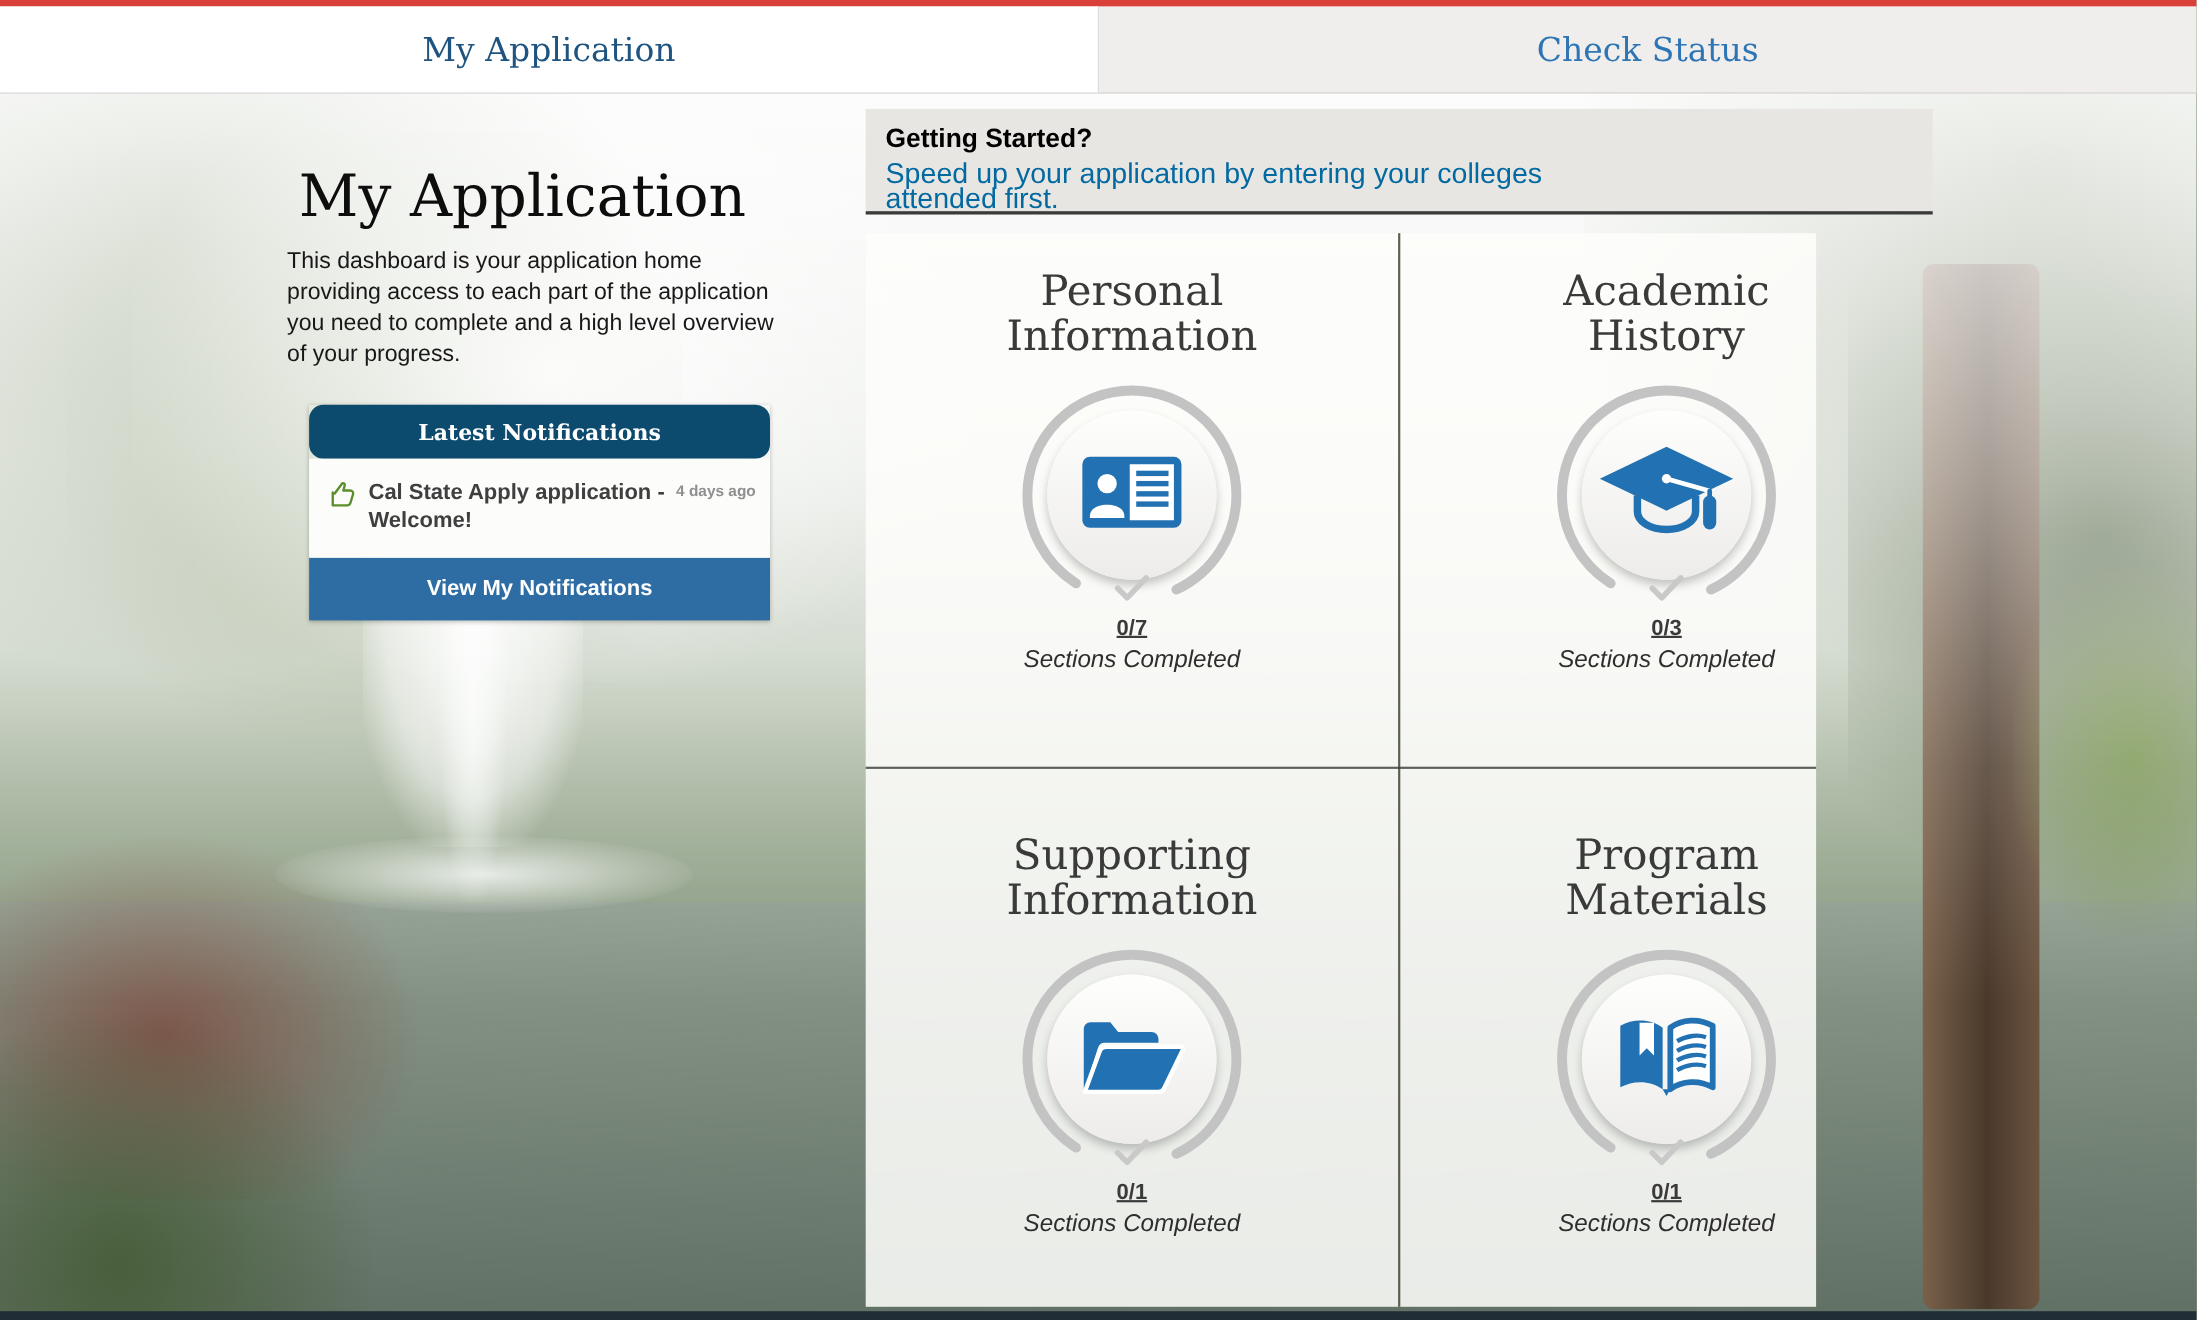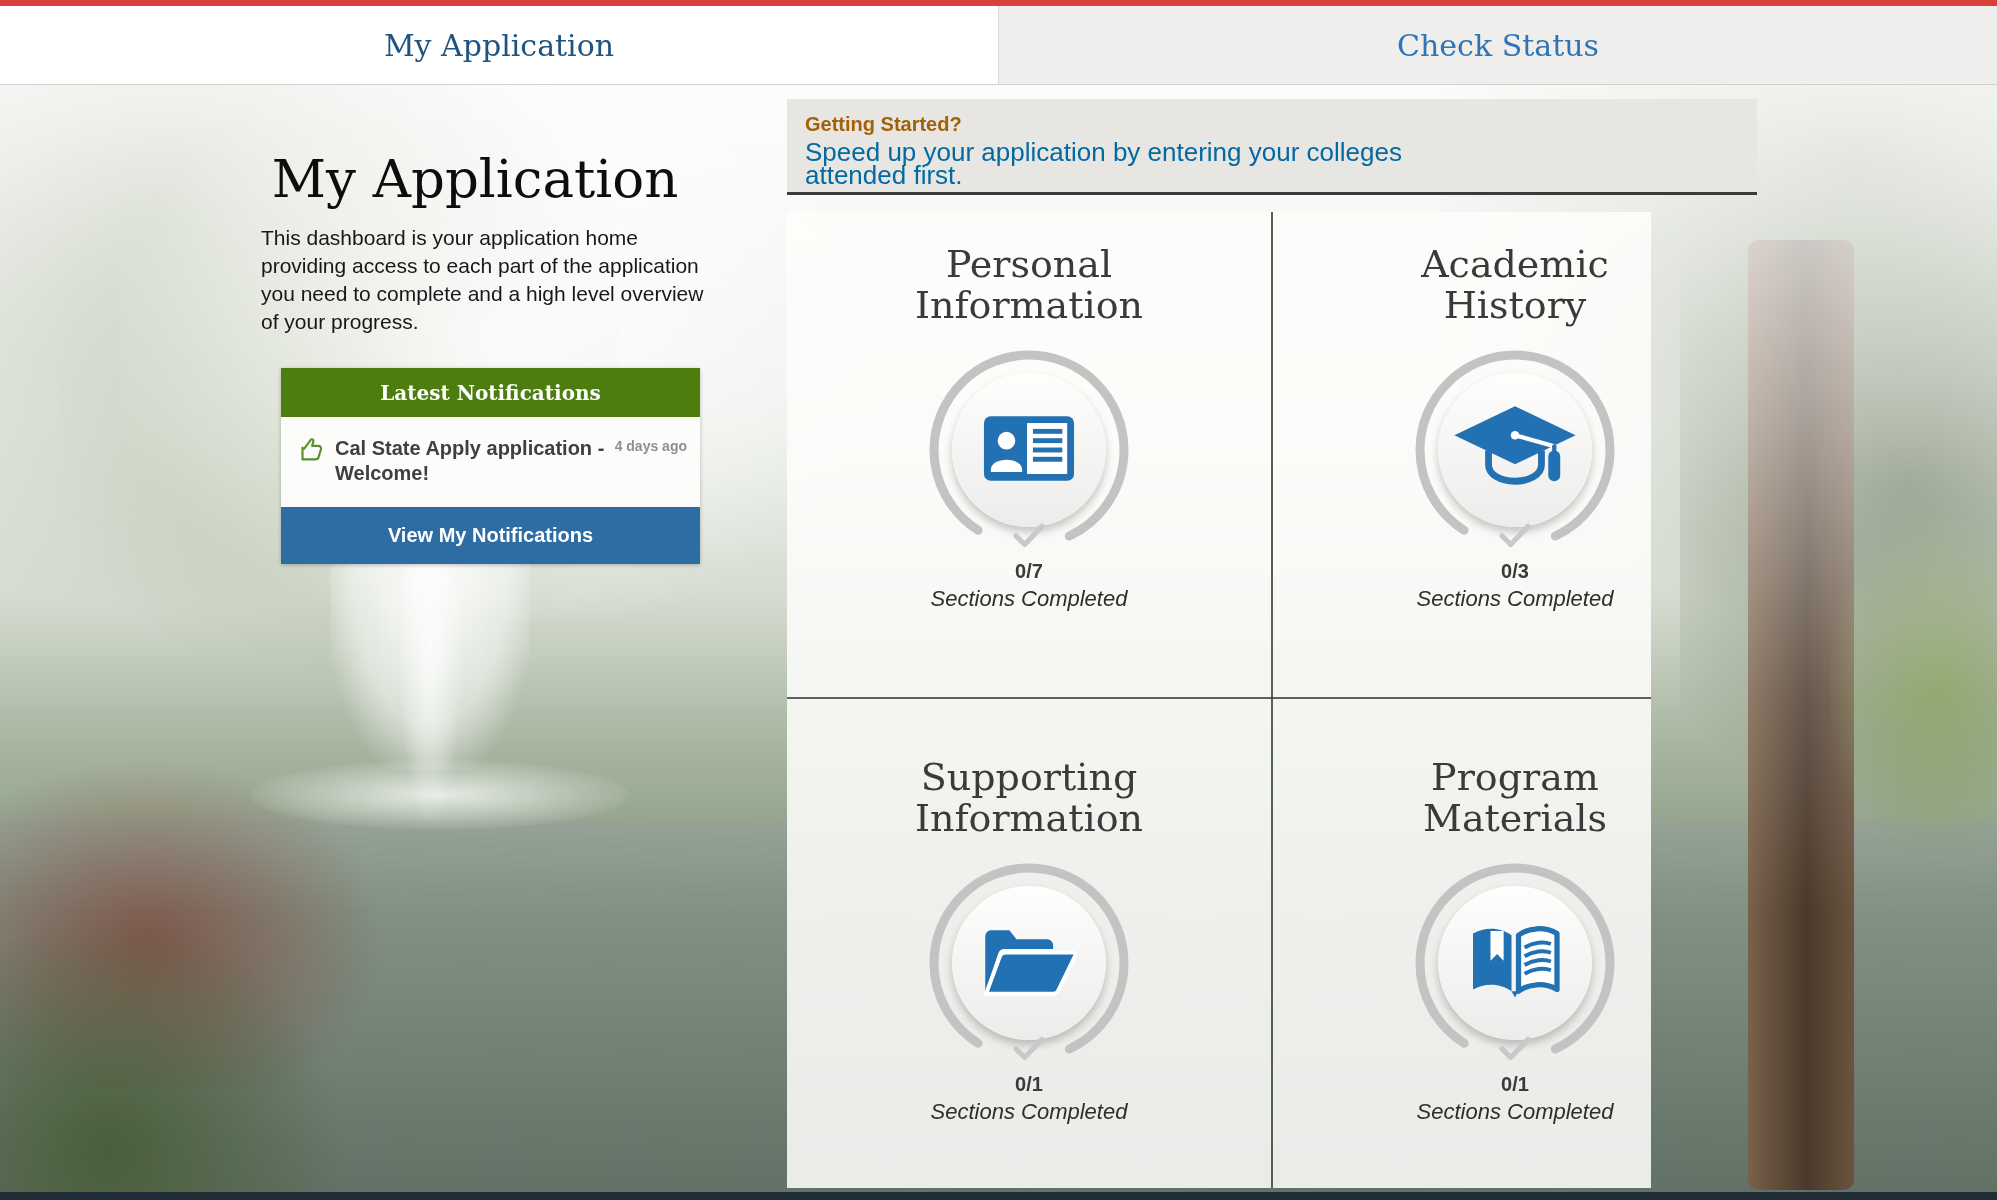--- a/index.html
+++ b/index.html
@@ -35,51 +35,51 @@
        font-family:"DejaVu Serif",serif;font-size:30px;color:#2e75b5;border-right:1px solid #dbd9d6;box-sizing:border-box;}
   .tab:last-child{border-right:none;}
   .tab.active{background:#ffffff;color:#1f5380;}
 
   
   .page-title{position:absolute;left:240px;top:112px;width:470px;text-align:center;
               font-family:"DejaVu Serif",serif;font-size:53px;color:#0d0d0d;font-weight:500;}
   .intro{position:absolute;left:261px;top:203px;width:445px;font-size:21px;line-height:28px;color:#181818;}
 
   .notif{position:absolute;left:281px;top:368px;width:419px;box-shadow:0 1px 4px rgba(0,0,0,.25);}
-  .notif-header{height:49px;background:#4d7c0f;color:#fff;display:flex;align-items:center;justify-content:center;
-                font-family:"DejaVu Serif",serif;font-weight:bold;font-size:20px;}
+  .notif-header{height:49px;background:#0c4a6e;color:#fff;display:flex;align-items:center;justify-content:center;
+                font-family:"DejaVu Serif",serif;font-weight:bold;font-size:20px;border-radius:13px;}
   .notif-item{position:relative;background:#fcfcfb;padding:19px 14px 21px 17px;display:flex;cursor:pointer;font-weight:bold;}
   .notif-item .txt{margin-left:10px;width:272px;font-size:20px;line-height:25px;color:#3f3f3f;}
   .notif-item .time{position:absolute;right:13px;top:21px;font-size:14px;color:#8f8f8f;}
   .notif-btn{height:57px;background:#2e6da4;border:none;width:100%;cursor:pointer;
              color:#fff;font-family:"Liberation Sans",sans-serif;font-weight:bold;font-size:20px;}
 
   
   .getting{position:absolute;left:787px;top:99px;width:970px;height:96px;box-sizing:border-box;
            background:rgba(231,229,226,.97);border-bottom:3px solid #3b3b3b;padding:14px 18px;}
-  .getting .g-title{font-size:20px;font-weight:bold;color:#a16207;}
+  .getting .g-title{font-size:24px;font-weight:bold;color:#000000;}
   .getting .g-body{margin-top:5px;width:600px;font-size:26px;line-height:23px;color:#0369a1;}
 
   
   .board{position:absolute;left:787px;top:212px;width:864px;height:976px;background:rgba(253,253,251,.88);}
   .vdiv{position:absolute;left:484px;top:0;width:2px;height:100%;background:rgba(62,68,52,.85);}
   .hdiv{position:absolute;left:0;top:485px;width:100%;height:2px;background:rgba(58,58,58,.8);}
   .quad{position:absolute;width:484px;text-align:center;cursor:pointer;}
   .q1{left:0;top:0;height:485px;padding-top:32px;}
   .q2{left:486px;top:0;height:485px;padding-top:32px;}
   .q3{left:0;top:487px;height:489px;padding-top:58px;}
   .q4{left:486px;top:487px;height:489px;padding-top:58px;}
   .qtitle{font-family:"DejaVu Serif",serif;font-size:38px;line-height:41px;color:#3a3a3a;}
   .ringwrap{position:relative;width:200px;height:200px;margin:24px auto 0;}
   .ring{position:absolute;inset:0;}
   .inner{position:absolute;left:23px;top:23px;width:154px;height:154px;border-radius:50%;
          background:linear-gradient(180deg,#fefefd,#edecea);box-shadow:0 5px 9px rgba(0,0,0,.22);
          display:flex;align-items:center;justify-content:center;}
   .check{position:absolute;left:50%;transform:translateX(-50%);bottom:-2px;}
-  .count{margin-top:10px;font-size:20px;font-weight:bold;color:#3a3a3a;}
+  .count{margin-top:10px;font-size:20px;font-weight:bold;color:#3a3a3a;text-decoration:underline;}
   .slabel{margin-top:3px;font-style:italic;font-size:22px;color:#2e2e2e;}
 
   .bottombar{position:absolute;left:0;bottom:0;width:100%;height:8px;background:#212d36;}
 </style>
 </head>
 <body>
 
 <div id="canvas">
 
   <div class="photo">

